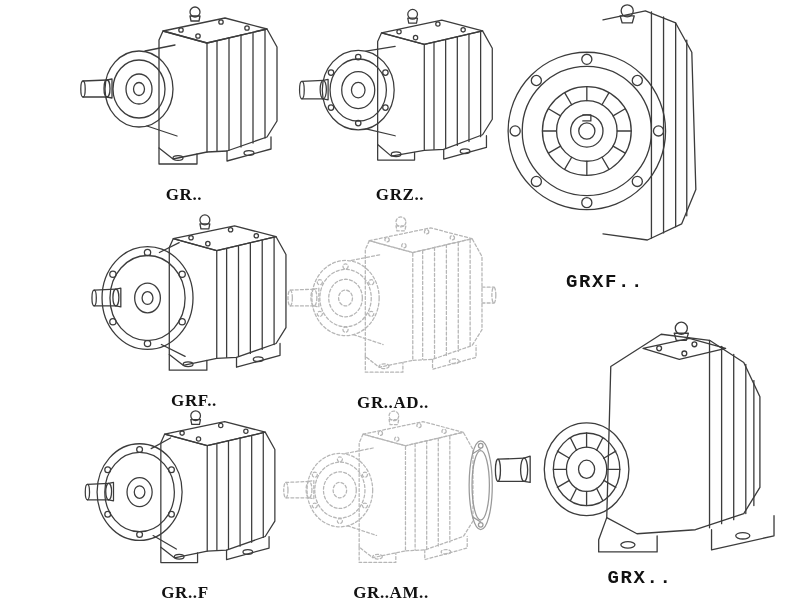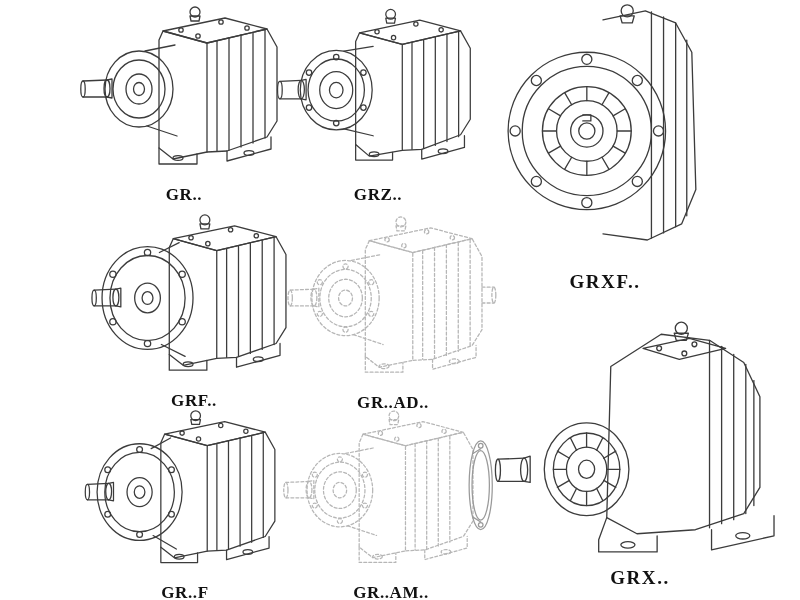--- a/index.html
+++ b/index.html
@@ -3,21 +3,21 @@
 <meta charset="utf-8">
 <style>
   html,body{margin:0;padding:0;width:800px;height:600px;background:var(--background,#ffffff);
     font-family:"Liberation Serif",serif;}
   .page{position:relative;width:800px;height:600px;overflow:hidden;background:var(--background,#ffffff);}
   .fig{position:absolute;margin:0;display:flex;flex-direction:column;align-items:center;}
   .art{width:100%;}
   .art svg{width:100%;height:100%;display:block;}
   .cap{font-weight:700;font-size:17px;color:var(--label,#111111);letter-spacing:.6px;padding-top:3px;
     font-family:"Liberation Serif",serif;}
-  .cap-lg{font-size:19px;letter-spacing:1.6px;}
+  .cap-lg{font-size:19px;letter-spacing:1.6px;font-family:Liberation Mono, monospace;}
   svg .ln{stroke:var(--ink,#3c3c3c);fill:none;stroke-width:1.3;stroke-linecap:round;stroke-linejoin:round;}
   svg .ghost{stroke:var(--ghost,#b6b6b6);stroke-dasharray:3 2.2;}
   svg .ghost2{stroke:var(--ghost-dark,#9a9a9a);stroke-dasharray:none;}
 </style>
 </head>
 <body>
 
 <div class="page">
 
   <figure class="fig" style="left:78px;top:4px;width:212px;">
@@ -51,21 +51,21 @@
           <path d="M80 144 L80 160 L118 160 L118 150"></path>
             <ellipse cx="99" cy="154" rx="5" ry="2.4"></ellipse>
           <path d="M148 147 L148 157 L192 145 L192 133"></path>
             <ellipse cx="170" cy="149" rx="5" ry="2.4"></ellipse>
         </g>
       </svg>
     </div>
     <figcaption class="cap">GR..</figcaption>
   </figure>
 
-  <figure class="fig" style="left:276px;top:4px;width:204px;">
+  <figure class="fig" style="left:298px;top:4px;width:204px;">
     <div class="art" style="height:178px">
       <svg viewBox="0 0 210 178" preserveAspectRatio="xMidYMid meet">
         <g class="ln">
           <circle cx="118" cy="8" r="5"></circle>
             <path d="M113 12 L123 12 L122 17 L114 17 Z"></path>
           <path d="M86 27 L148 14 L190 25 L130 39 Z"></path>
           <circle cx="104" cy="26" r="2.2"></circle>
             <circle cx="144" cy="18" r="2.2"></circle>
           <circle cx="170" cy="24" r="2.2"></circle>
             <circle cx="121" cy="32" r="2.2"></circle>

